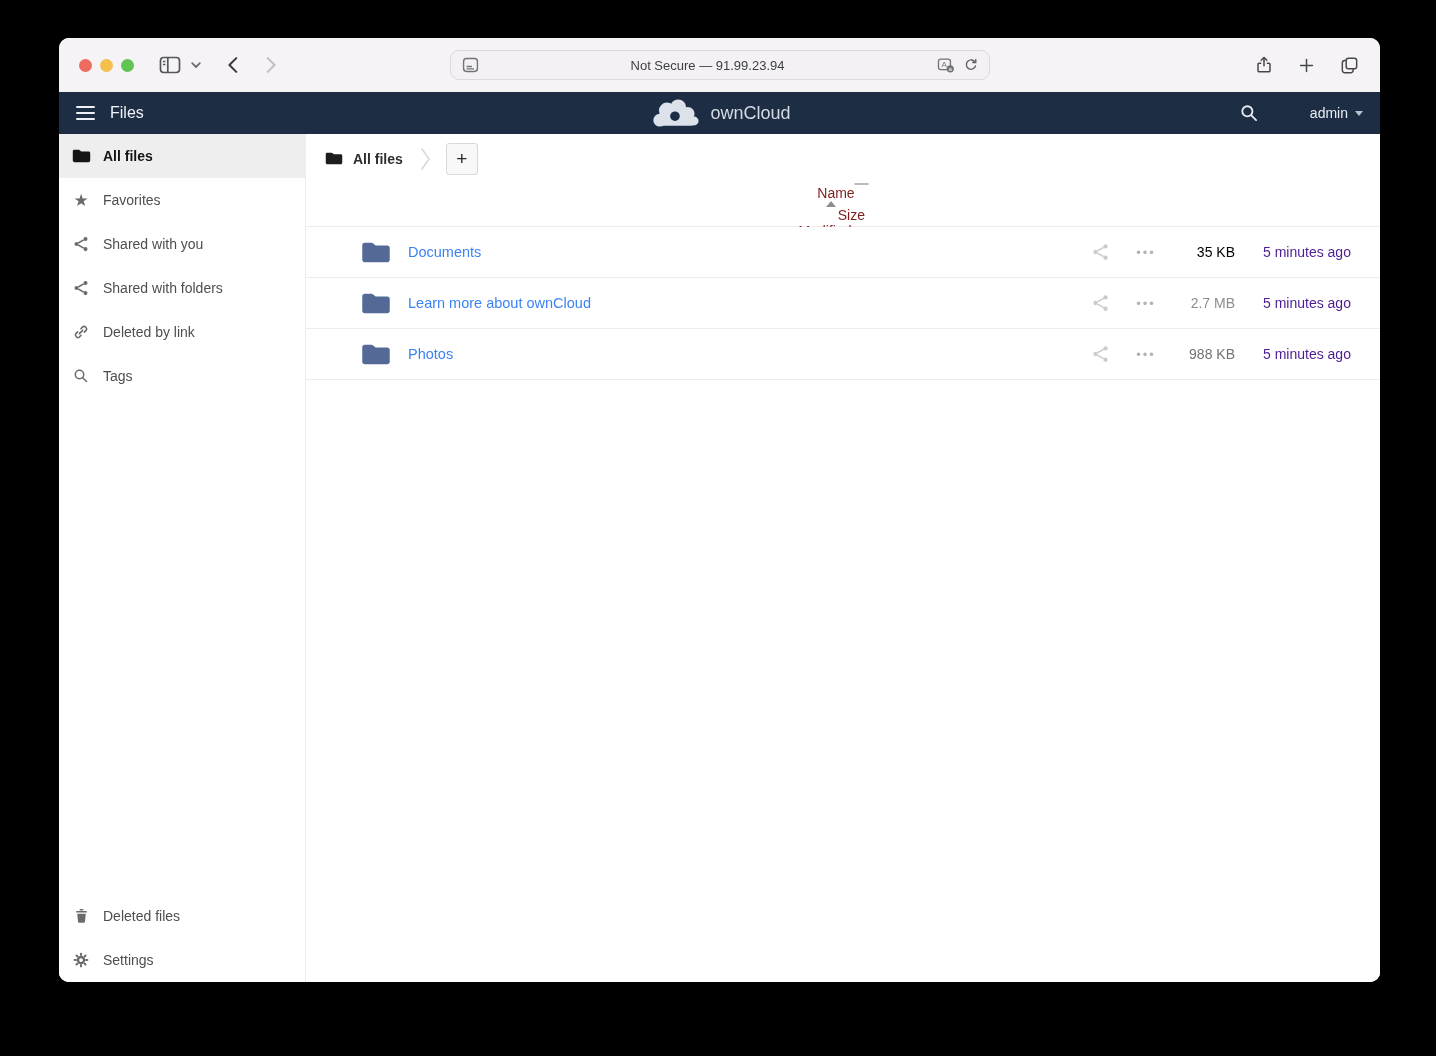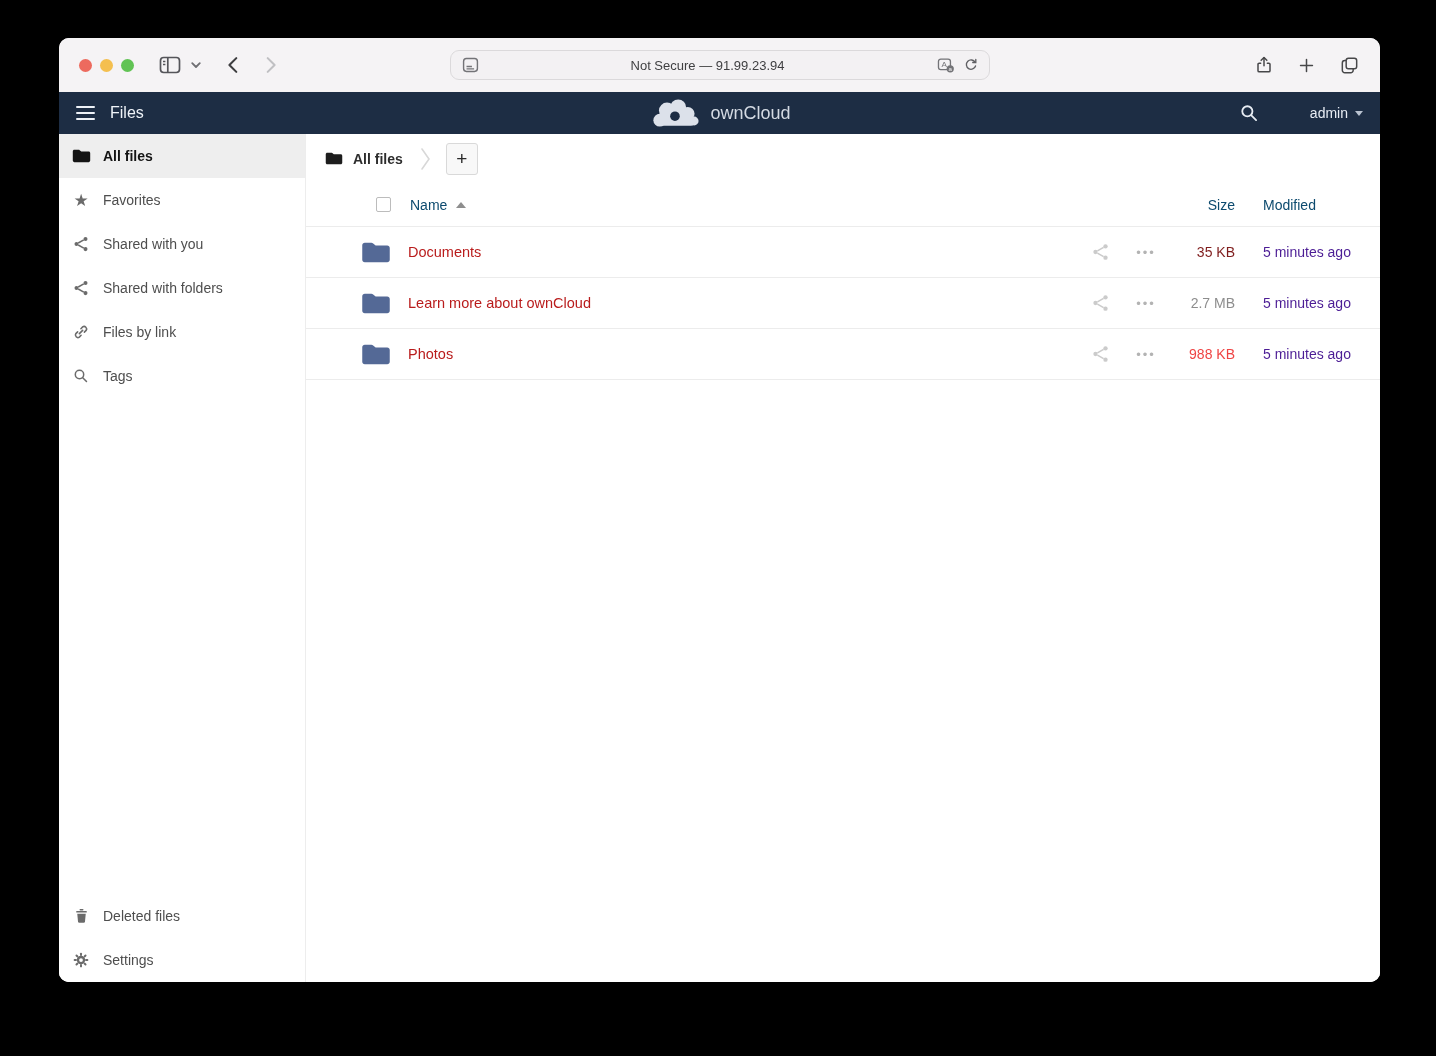--- a/index.html
+++ b/index.html
@@ -57,44 +57,44 @@
 
   .crumbbar { height:49px; display:flex; align-items:center; padding-left:19px; }
   .crumb-folder { width:18px; height:15px; color:#1d1d1d; }
   .crumb-label { margin-left:10px; font-size:14px; font-weight:700; color:#2e2e2e; cursor:pointer; }
   .crumb-chevron { margin-left:16px; display:flex; align-items:center; }
   .new-btn { margin-left:14px; width:32px; height:32px; background:#f8f8f8;
              border:1px solid #d9d9d9; border-radius:3px; display:flex; align-items:center;
              justify-content:center; font-size:19px; color:#2a2a2a; cursor:pointer; }
 
   .thead { height:44px; display:flex; align-items:center; border-bottom:1px solid #ececec;
-           color:#0c4a6e; font-size:14px; padding-right:33px; }
+           color:#7f1d1d; font-size:14px; padding-right:33px;flex-direction:column; }
   .thead .check { margin-left:70px; width:15px; height:15px; border:1px solid #bcbcbc;
                   border-radius:2px; background:#fff; cursor:pointer; }
   .thead .name-h { margin-left:19px; cursor:pointer; }
   .sort-asc { margin-left:9px; width:0; height:0; border-left:5px solid transparent;
               border-right:5px solid transparent; border-bottom:6px solid #8e8e8e;
               display:inline-block; cursor:pointer; }
   .spacer { flex:1; }
   .col-size { width:77px; text-align:right; cursor:pointer; }
   .col-mod { width:84px; margin-left:28px; cursor:pointer; }
 
   .frow { height:51px; display:flex; align-items:center; border-bottom:1px solid #ececec;
           padding-left:55px; padding-right:33px; font-size:14px; cursor:pointer; background:#fff; }
   .frow .ficon { width:30px; height:25px; color:#546996; flex:none; }
-  .frow .fname { margin-left:17px; flex:1; color:#b91c1c; font-size:14.5px;
+  .frow .fname { margin-left:17px; flex:1; color:#3b82f6; font-size:14.5px;
                  white-space:nowrap; overflow:hidden; }
   .frow .rshare { width:24px; height:20px; color:#cbcbcb; cursor:pointer; flex:none; }
   .frow .rdots { width:24px; margin-left:20px; color:#b3b3b3; font-size:13px;
                  letter-spacing:2px; text-align:center; cursor:pointer; flex:none; }
   .frow .size { width:77px; text-align:right; }
   .frow .modified { width:84px; margin-left:28px; color:#4c1d95; white-space:nowrap; }
-  .frow.r0 .size { color:#7f1d1d; }
+  .frow.r0 .size { color:#000000; }
   .frow.r1 .size { color:#8d8d8d; }
-  .frow.r2 .size { color:#ef4444; }
+  .frow.r2 .size { color:#737373; }
 
   .summary { height:62px; display:flex; align-items:center; padding-left:104px;
              padding-right:33px; color:#b4b4b4; font-size:13px; }
   .summary .total { width:77px; text-align:right; }
   .summary .mod-pad { width:84px; margin-left:28px; }
 
   svg { display:block; }
 </style>
 </head>
 <body>
@@ -270,21 +270,21 @@
             <span>Shared with folders</span>
           </div>
           <div class="side-item">
             <span class="s-icon">
               <svg width="18" height="18" viewBox="0 0 24 24" fill="none" stroke="currentColor" stroke-width="2.1" stroke-linecap="round">
                 <path d="M9.8 14.2 L14.2 9.8"></path>
                 <path d="M12.1 16.4 l-2.3 2.3 a3.3 3.3 0 0 1 -4.6 -4.6 l2.3 -2.3"></path>
                 <path d="M11.9 7.6 l2.3 -2.3 a3.3 3.3 0 0 1 4.6 4.6 l-2.3 2.3"></path>
               </svg>
             </span>
-            <span>Files by link</span>
+            <span>Deleted by link</span>
           </div>
           <div class="side-item">
             <span class="s-icon">
               <svg width="18" height="18" viewBox="0 0 24 24" fill="none" stroke="currentColor" stroke-width="2" stroke-linecap="round">
                 <circle cx="10" cy="10" r="5.6"></circle>
                 <line x1="14.3" y1="14.3" x2="19.3" y2="19.3"></line>
               </svg>
             </span>
             <span>Tags</span>
           </div>

